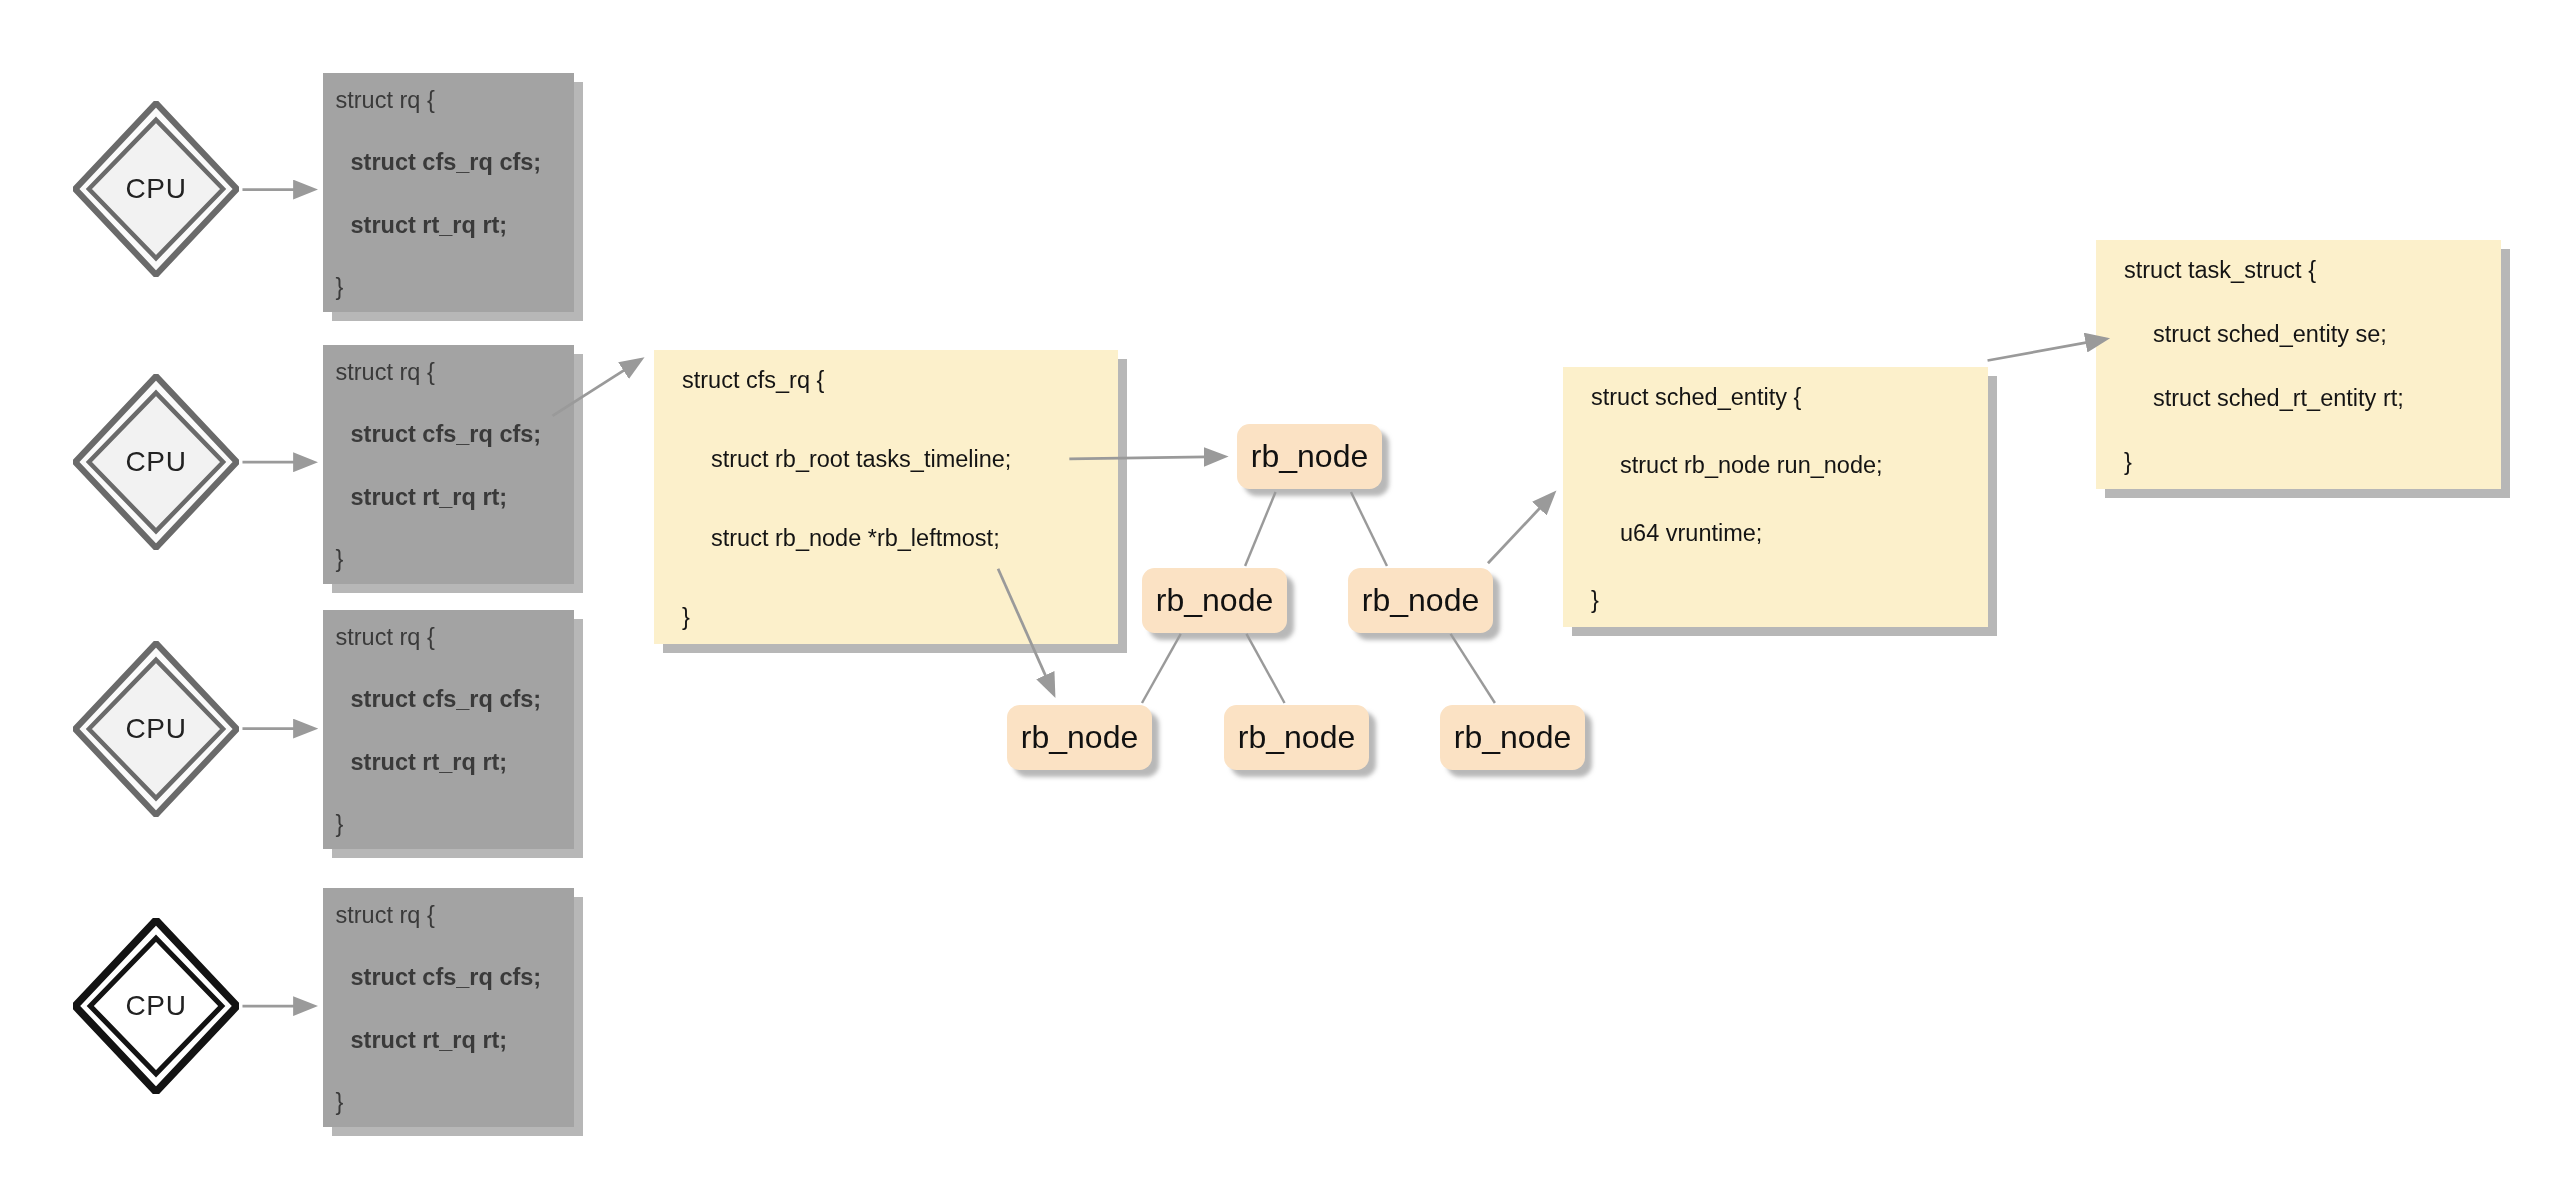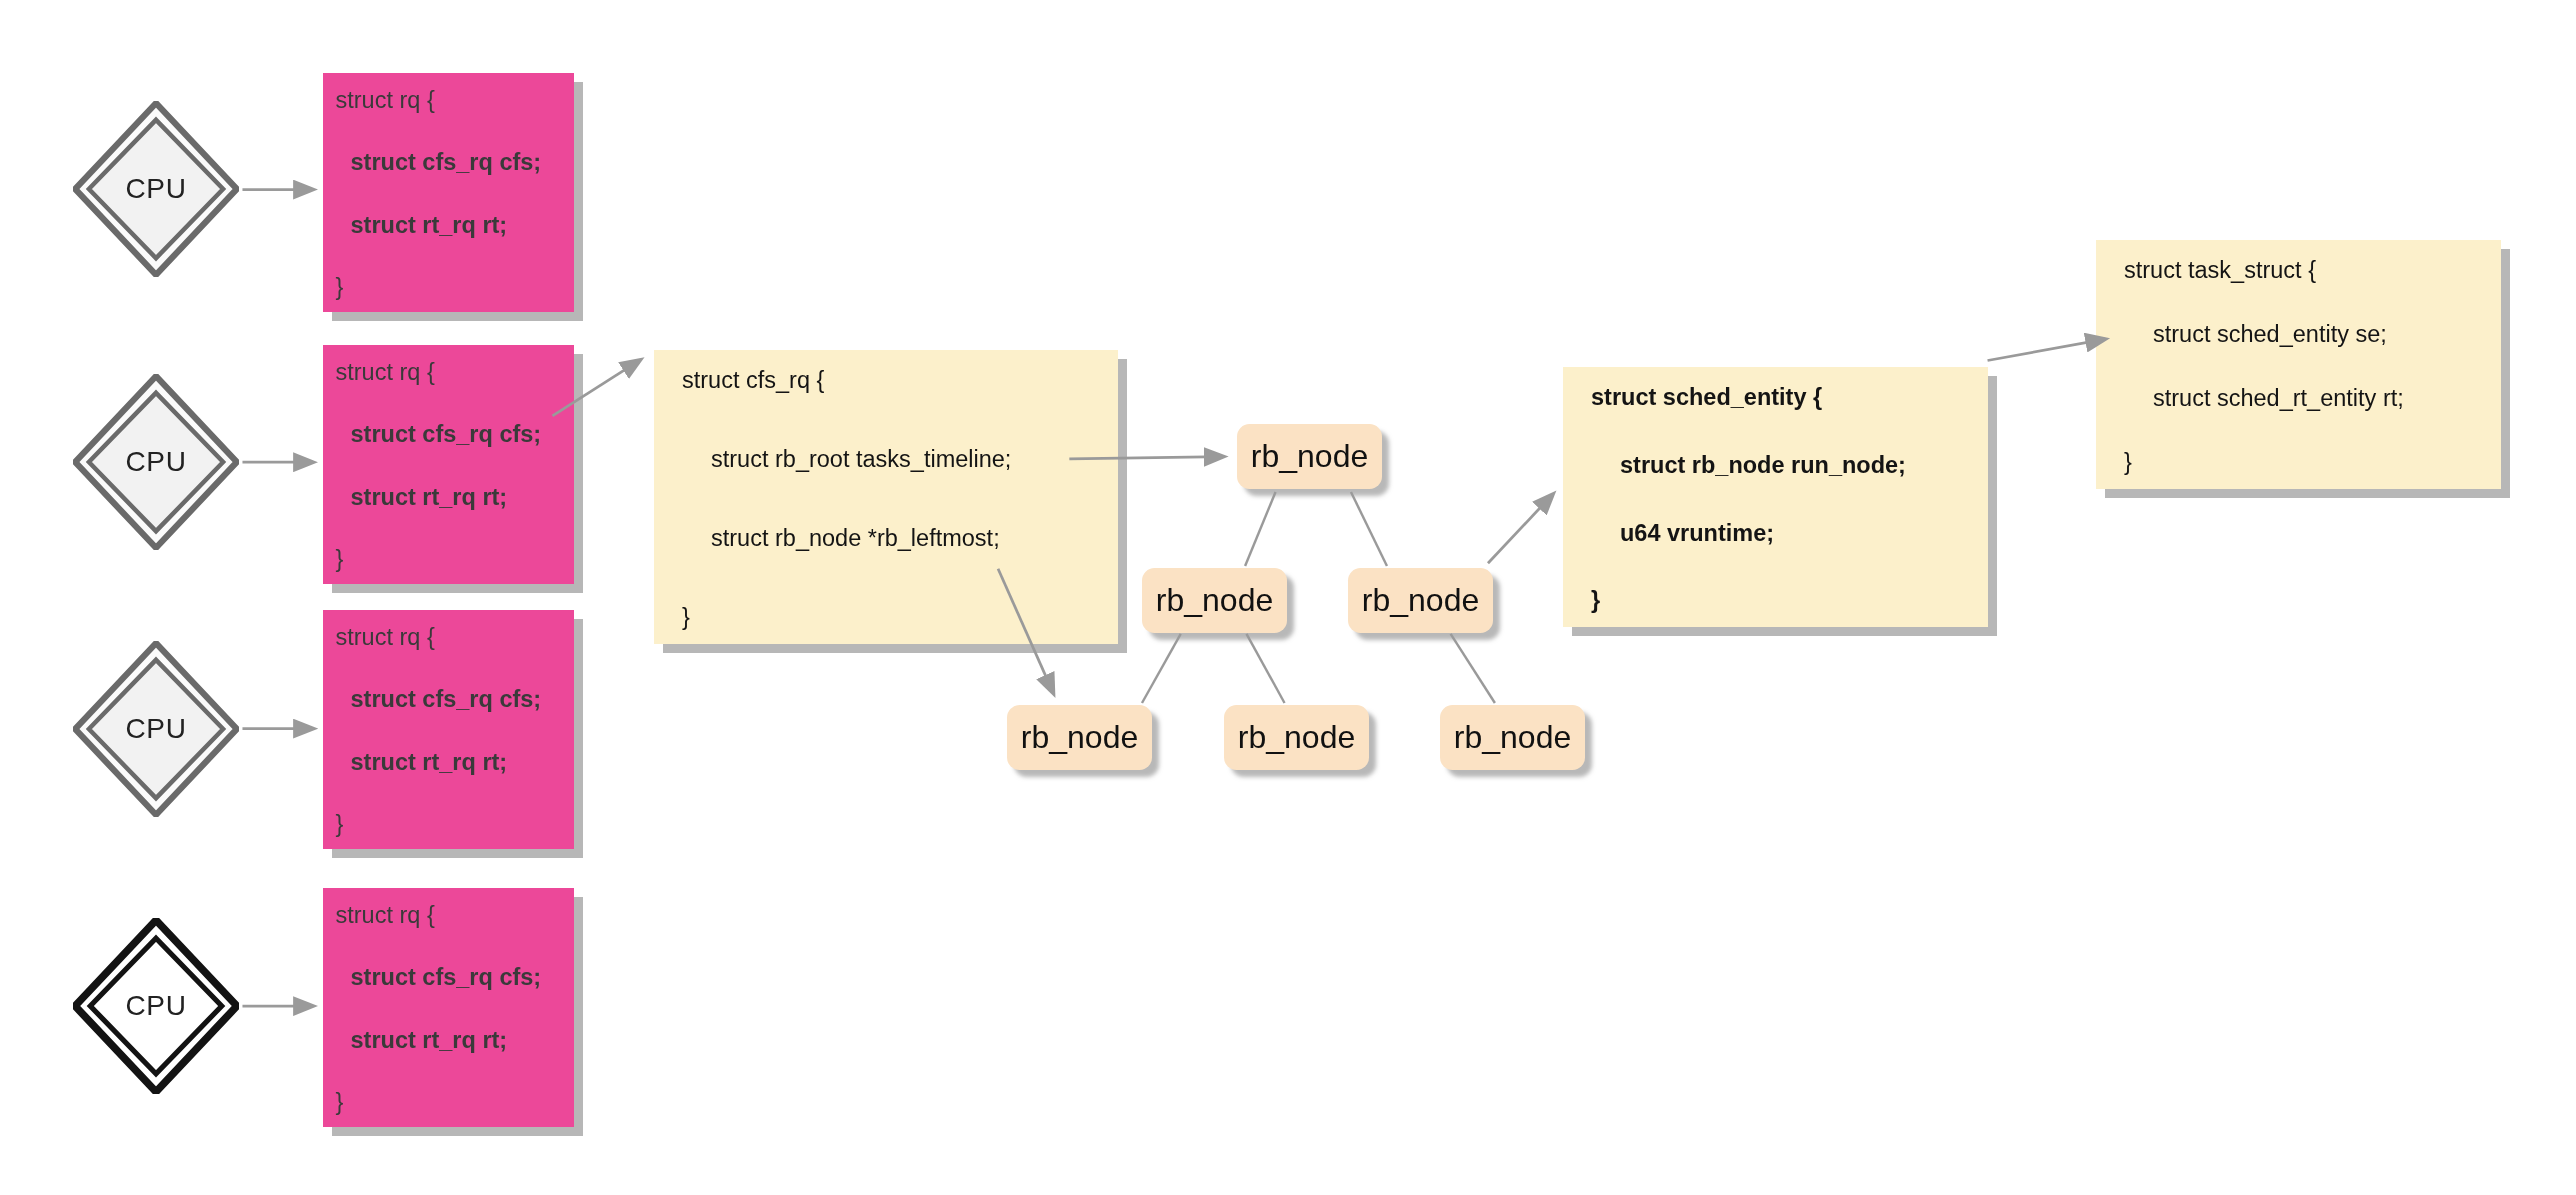--- a/index.html
+++ b/index.html
@@ -2,21 +2,21 @@
 <html style="font-size:11px"><head>
 <meta charset="utf-8">
 <style>
   html,body{margin:0;padding:0;background:#ffffff;}
   #canvas{position:relative;width:2576px;height:1195px;background:#ffffff;overflow:hidden;
           font-family:"Liberation Sans", sans-serif;}
 
   
   .sbox{position:absolute;display:flex;flex-direction:column;justify-content:space-between;
         box-sizing:border-box;font-size:23.5px;line-height:1.15;white-space:nowrap;}
-  .sbox.gray{background:#ec4899;box-shadow:9px 9px 0 #b7b7b7;
+  .sbox.gray{background:#a3a3a3;box-shadow:9px 9px 0 #b7b7b7;
              padding:14px 5.5px 11px 12.5px;color:#3a3a3a;justify-content:space-between;}
   .sbox.yellow{background:#fcf0cb;box-shadow:9px 9px 0 #b7b7b7;
                padding:16.6px 5.5px 12.5px 28px;color:#141414;}
   .sbox.gray  .field{padding-left:15px;font-weight:bold;}
   .sbox.yellow .field{padding-left:29px;}
 
   
   .rbnode{position:absolute;width:145px;height:65px;background:#fbe2c4;border-radius:12.5px;
           box-shadow:7px 7px 4.2px rgba(125,125,125,0.55);
           display:flex;align-items:center;justify-content:center;
@@ -98,21 +98,21 @@
     <div class="close">}</div>
   </div>
 
   <div class="sbox yellow" style="left:654px;top:350px;width:464px;height:294px;">
     <div class="title">struct cfs_rq {</div>
     <div class="field">struct rb_root tasks_timeline;</div>
     <div class="field">struct rb_node *rb_leftmost;</div>
     <div class="close">}</div>
   </div>
 
-  <div class="sbox yellow" style="left:1563px;top:367px;width:425px;height:260px;font-weight:bold;">
+  <div class="sbox yellow" style="left:1563px;top:367px;width:425px;height:260px;">
     <div class="title">struct sched_entity {</div>
     <div class="field">struct rb_node run_node;</div>
     <div class="field">u64 vruntime;</div>
     <div class="close">}</div>
   </div>
 
   <div class="sbox yellow" style="left:2096px;top:240px;width:405px;height:249px;">
     <div class="title">struct task_struct {</div>
     <div class="field">struct sched_entity se;</div>
     <div class="field">struct sched_rt_entity rt;</div>

